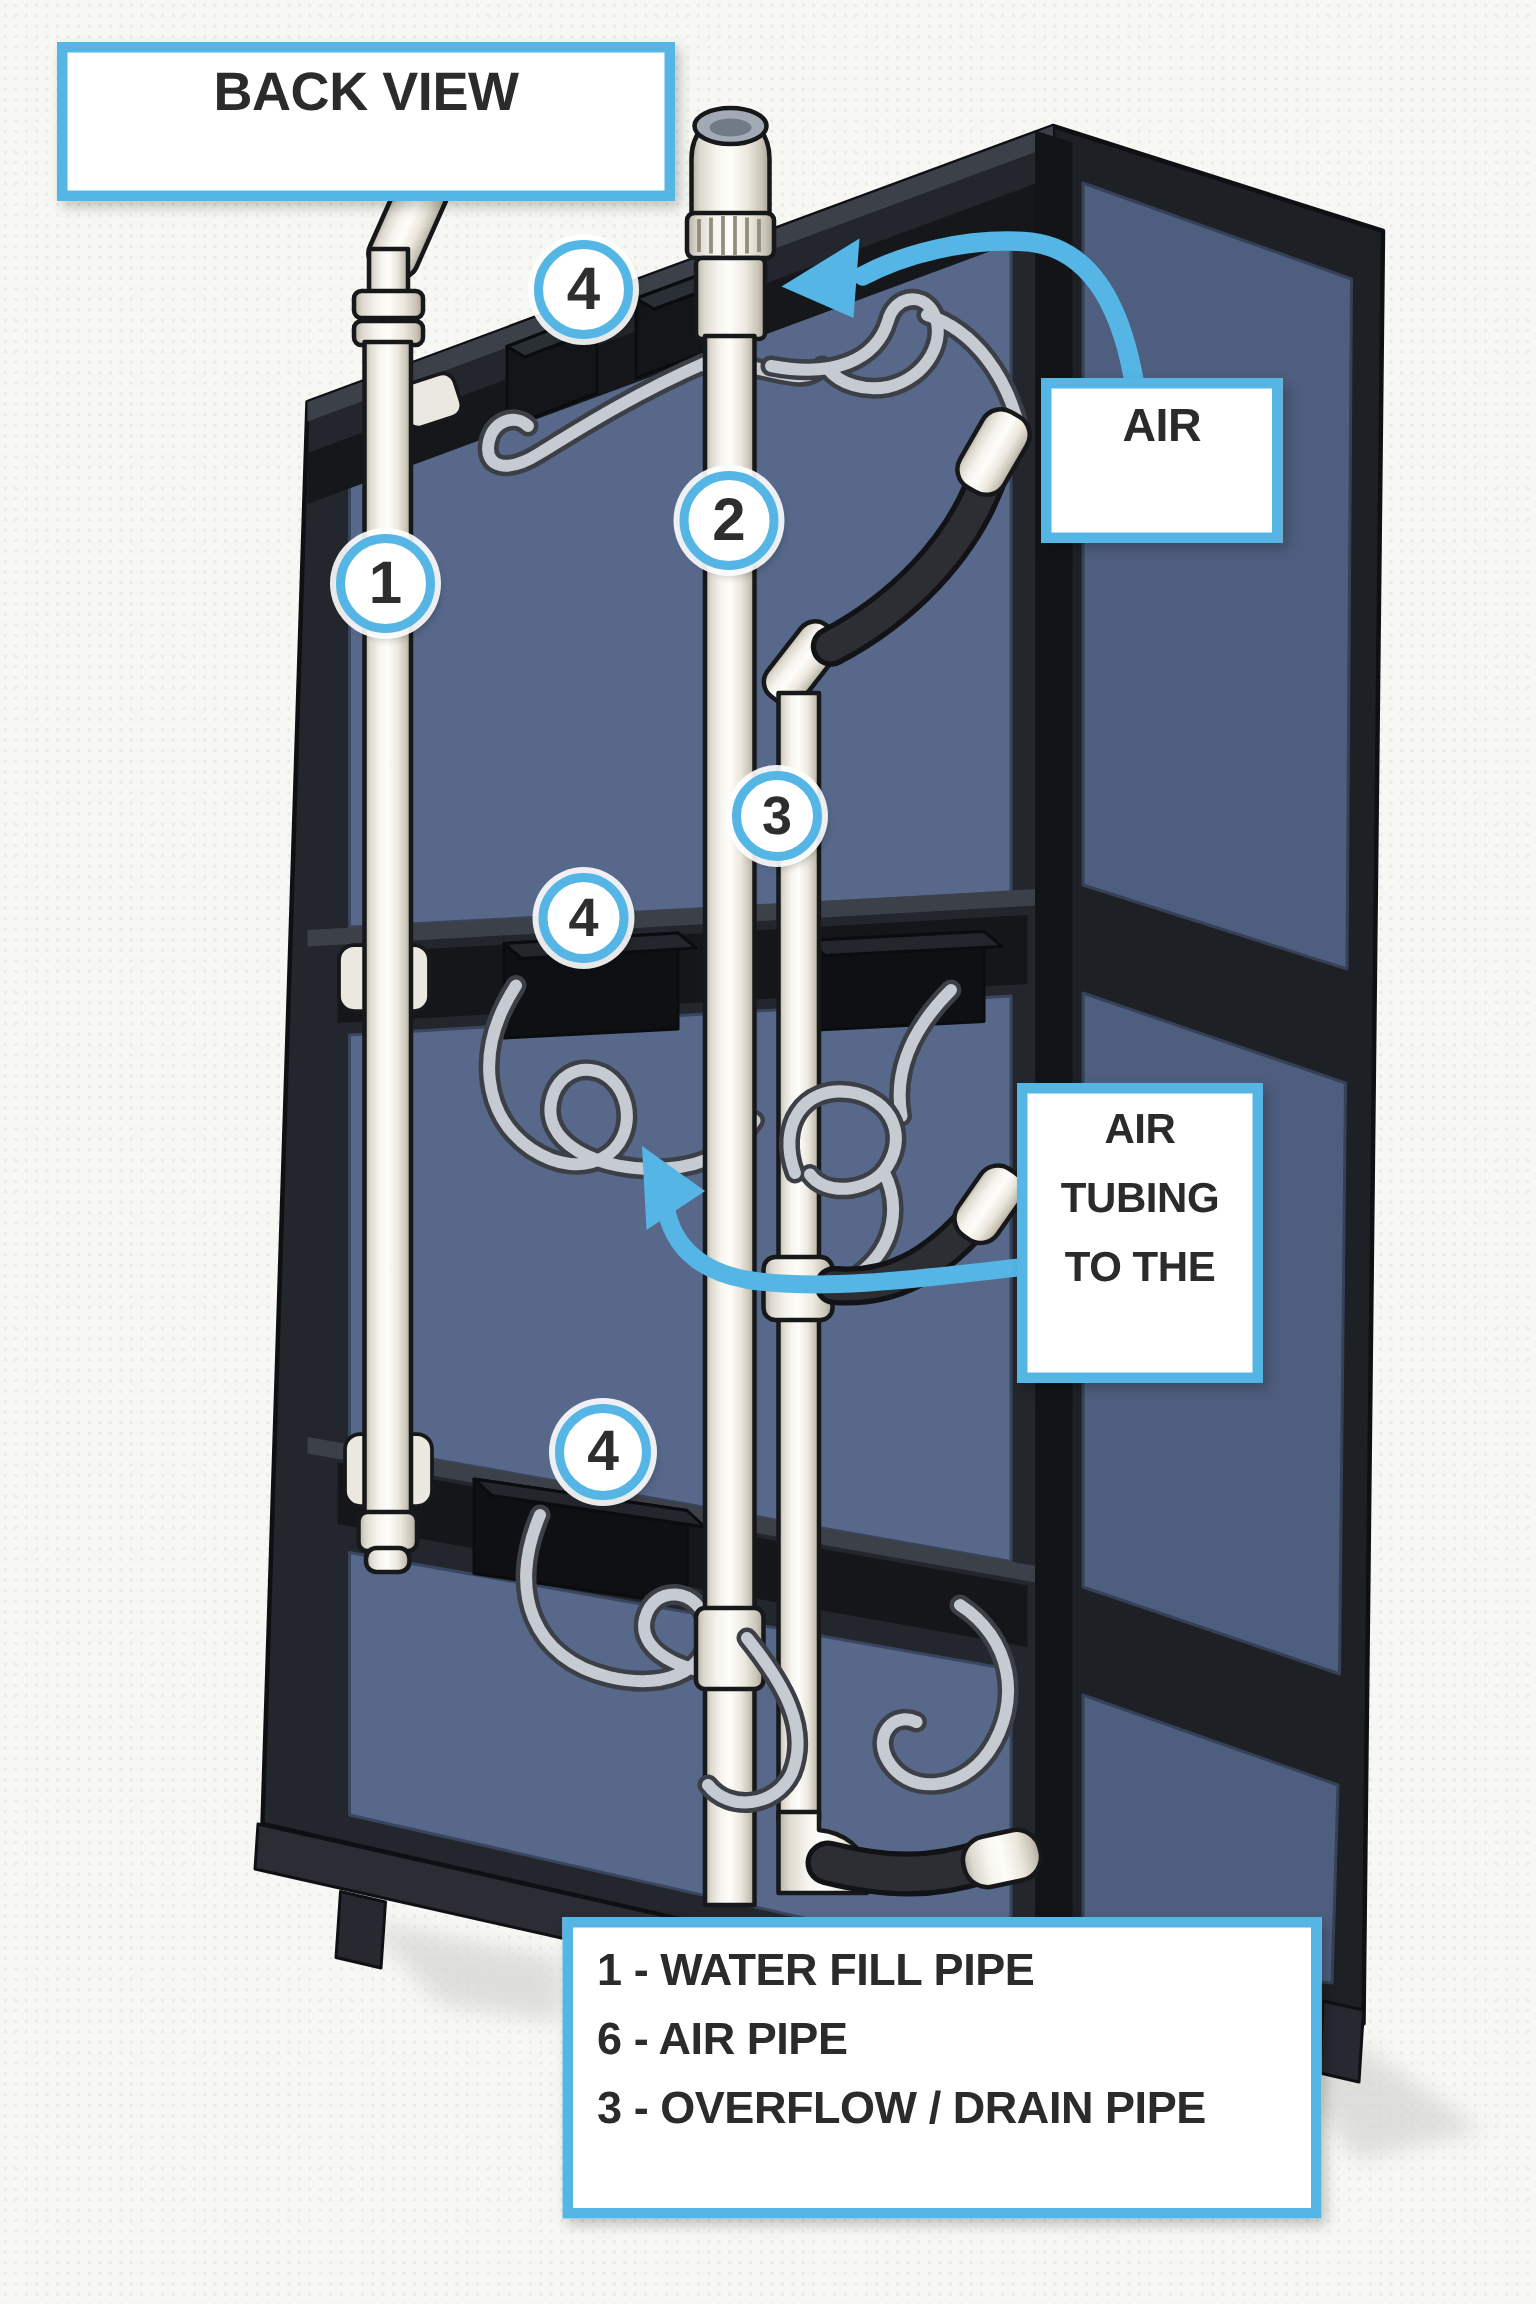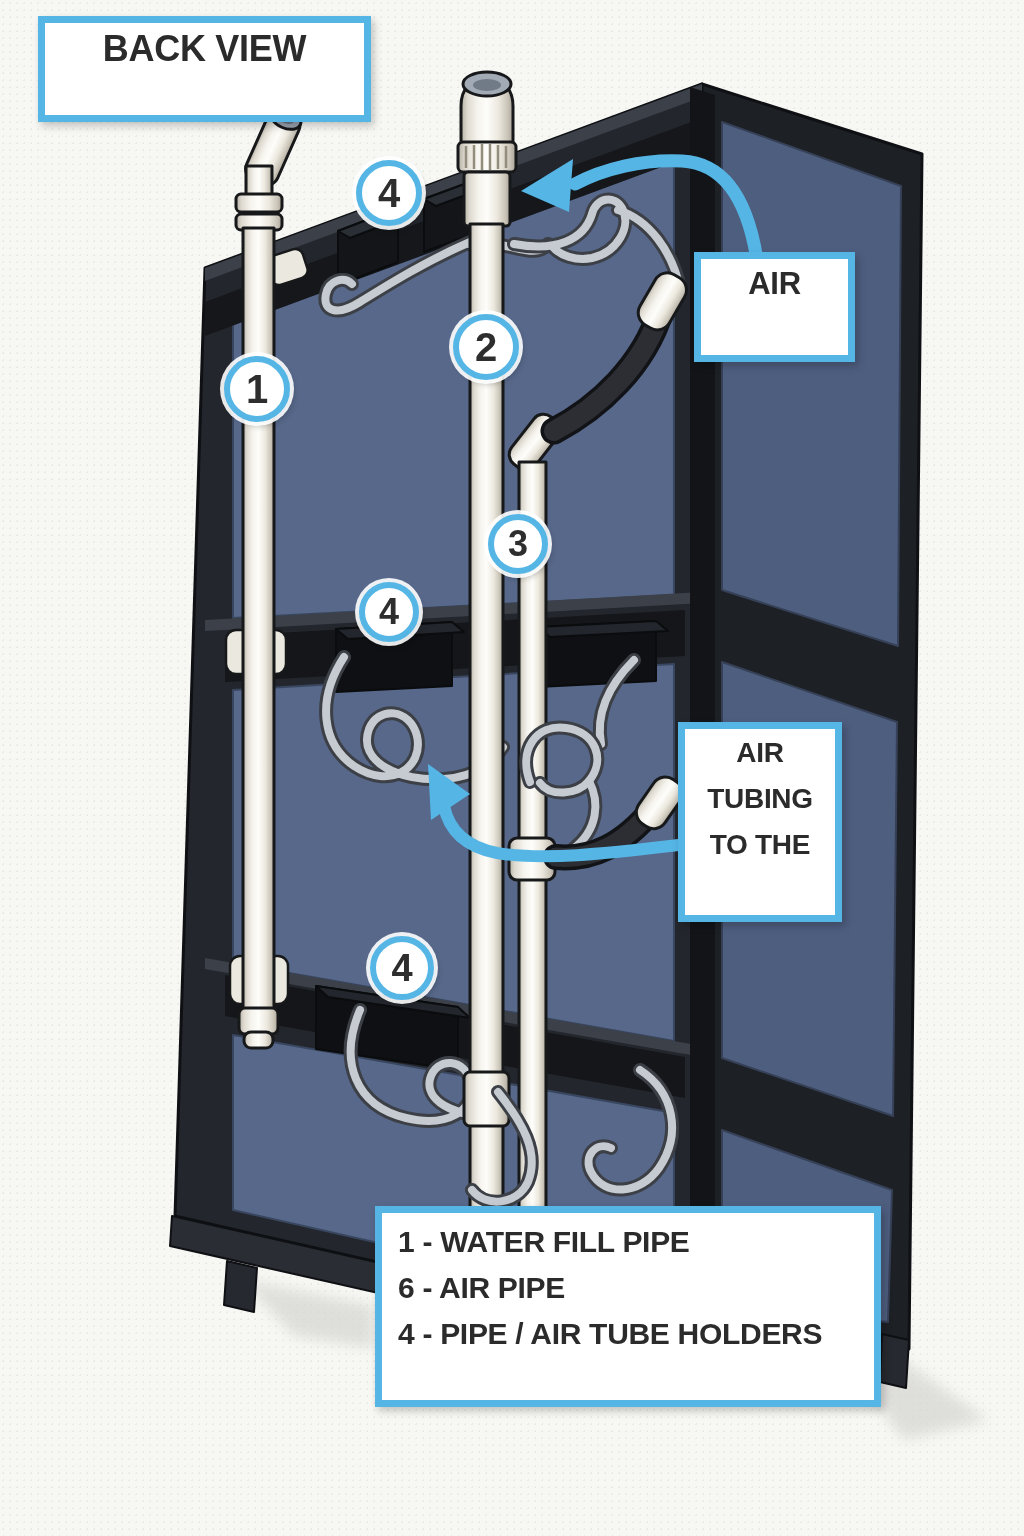--- a/index.html
+++ b/index.html
@@ -11,24 +11,24 @@
     font-family:"Liberation Sans", sans-serif;
   }
   #scene{position:absolute;left:0;top:0;width:1024px;height:1536px;}
   .callout{
     position:absolute;background:#ffffff;border:7px solid #55b6e6;
     color:#2b2b2b;font-weight:bold;text-align:center;
     box-shadow:3px 4px 8px rgba(0,0,0,.22);
     letter-spacing:-.3px;box-sizing:border-box;
   }
   .callout .ln{display:block;}
-  #title-box{left:38px;top:16px;width:333px;height:106px;font-size:36px;line-height:45px;padding-top:3px;}
+  #title-box{left:38px;top:28px;width:412px;height:106px;font-size:36px;line-height:45px;padding-top:3px;}
   #airpipe-box{left:694px;top:252px;width:161px;height:110px;font-size:31px;line-height:46px;padding-top:2px;}
   #airtubing-box{left:678px;top:722px;width:164px;height:200px;font-size:28px;line-height:46px;padding-top:1px;}
-  #legend-box{left:375px;top:1206px;width:506px;height:201px;text-align:left;font-size:30px;line-height:46px;padding:6px 28px 0 16px;}
+  #legend-box{left:375px;top:1278px;width:506px;height:201px;text-align:left;font-size:30px;line-height:46px;padding:6px 28px 0 16px;}
   .badge{
     position:absolute;background:#ffffff;border:6px solid #55b6e6;border-radius:50%;
     display:flex;align-items:center;justify-content:center;
     font-weight:bold;color:#2e2e2e;box-sizing:border-box;
     box-shadow:0 0 0 4px rgba(255,255,255,.9), 3px 4px 6px rgba(0,0,0,.25);
   }
   .b66{width:66px;height:66px;font-size:40px;}
   .b64{width:64px;height:64px;font-size:38px;}
   .b60{width:60px;height:60px;font-size:36px;}
 </style>
@@ -205,21 +205,21 @@
 
 <div id="airtubing-box" class="callout">
   <span class="ln">AIR</span>
   <span class="ln">TUBING</span>
   <span class="ln">TO THE</span>
 </div>
 
 <div id="legend-box" class="callout">
   <span class="ln">1 - WATER FILL PIPE</span>
   <span class="ln">6 - AIR PIPE</span>
-  <span class="ln">4 - PIPE / AIR TUBE HOLDERS</span>
+  <span class="ln">3 - OVERFLOW / DRAIN PIPE</span>
 </div>
 
 <div class="badge b66" style="left:224px;top:356px;">1</div>
 <div class="badge b66" style="left:453px;top:314px;">2</div>
 <div class="badge b60" style="left:488px;top:514px;">3</div>
 <div class="badge b66" style="left:356px;top:160px;">4</div>
 <div class="badge b60" style="left:359px;top:582px;">4</div>
 <div class="badge b64" style="left:370px;top:936px;">4</div>
 
 </body></html>

